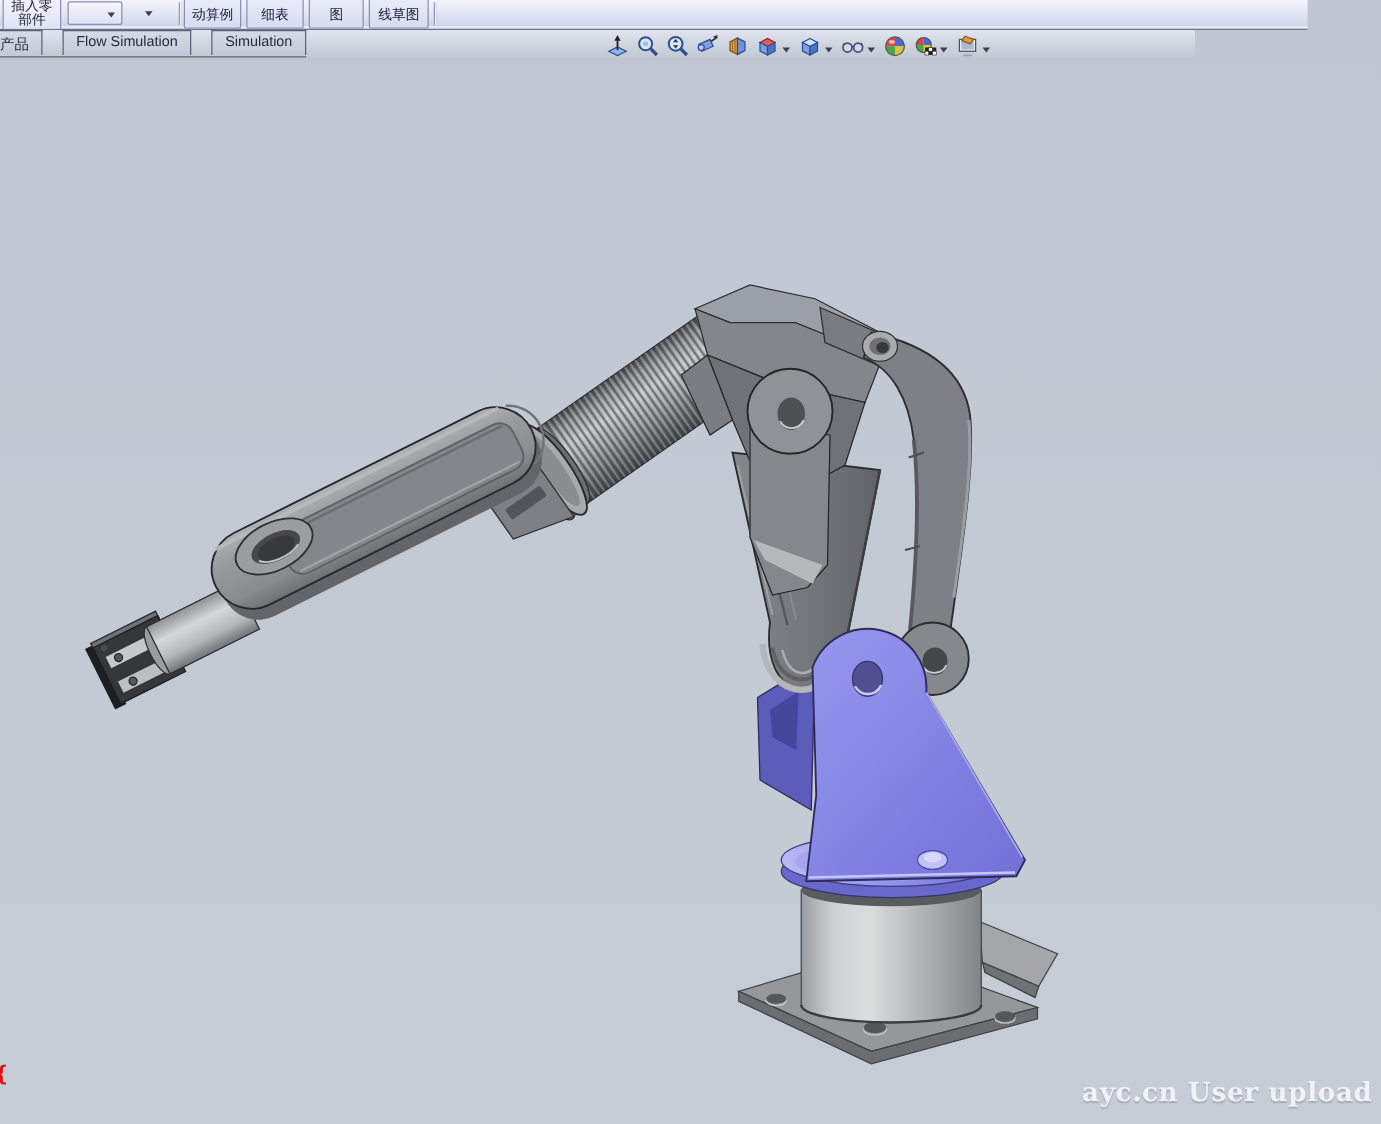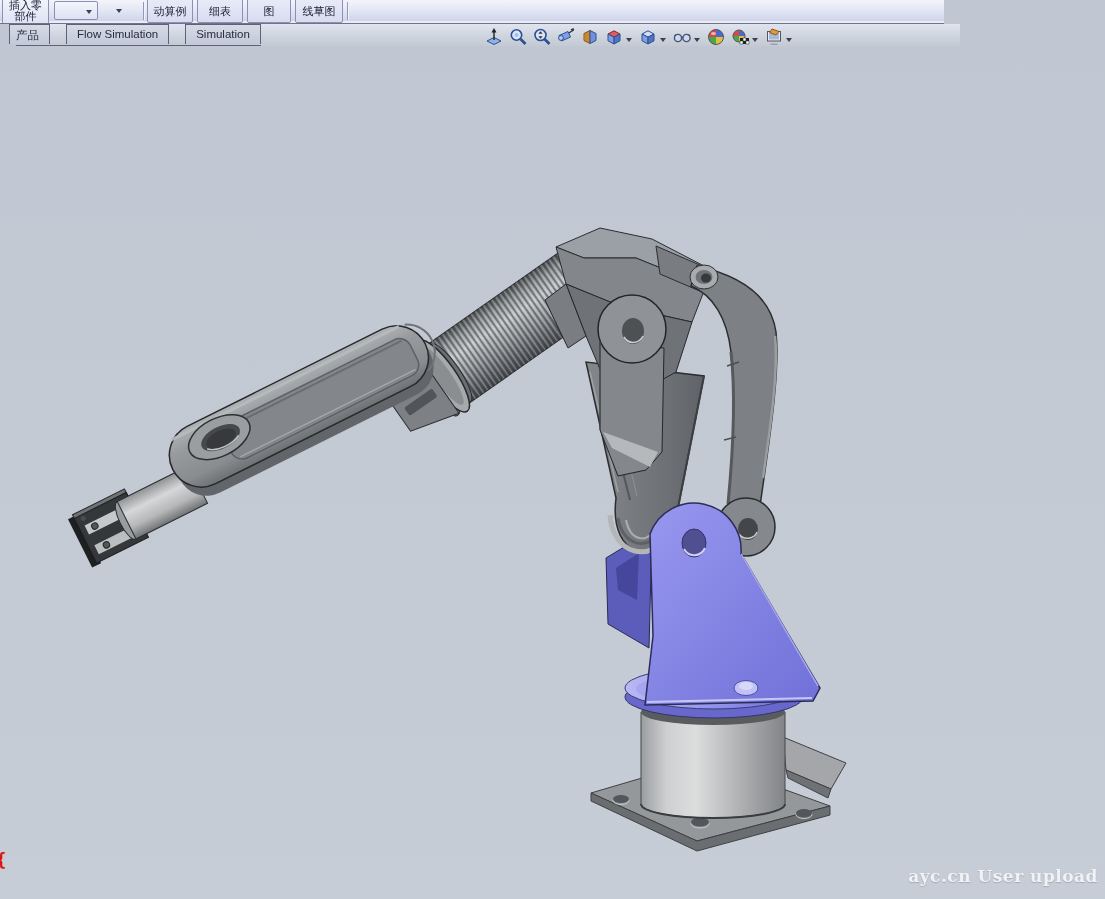--- a/index.html
+++ b/index.html
@@ -3,42 +3,42 @@
 <meta charset="utf-8">
 <style>
   html,body{margin:0;padding:0;}
   body{width:1105px;height:899px;overflow:hidden;font-family:"Liberation Sans",sans-serif;position:relative;background:#c5cbd5;}
   #stage{position:absolute;inset:0;width:1105px;height:899px;overflow:hidden;}
 
   
   .viewport{position:absolute;inset:0;background:linear-gradient(180deg,#c1c7d2 0%,#c4cad4 55%,#c7cdd7 100%);}
   .viewport svg{position:absolute;left:0;top:0;}
   .watermark{position:absolute;right:7px;bottom:13px;font-family:"DejaVu Serif","Liberation Serif",serif;
-    font-weight:bold;font-size:17px;color:#f0f2f5;letter-spacing:.5px;text-shadow:0 1px 1px rgba(120,128,140,.45);}
+    font-weight:bold;font-size:21px;color:#f0f2f5;letter-spacing:.5px;text-shadow:0 1px 1px rgba(120,128,140,.45);}
   .red-artifact{position:absolute;left:-4px;top:850px;color:#dd1212;font-size:17px;font-weight:bold;font-family:"DejaVu Sans Mono",monospace;}
 
   
-  .ribbon{position:absolute;left:0;top:0;width:944px;height:23px;
+  .ribbon{position:absolute;left:0;top:0;width:1046px;height:23px;
     background:linear-gradient(180deg,#f3f4fb 0%,#e3e6f4 45%,#ccd1e8 100%);
     border-bottom:1px solid #6e7388;box-shadow:inset 0 -2px 0 #e9ebf6;overflow:hidden;}
   .rbtn{position:absolute;background:linear-gradient(180deg,#f4f6fc,#dde1f2);border:1px solid #8b90b4;border-radius:2px;
     color:#20223a;font-size:11px;text-align:center;box-sizing:border-box;}
   .rbtn.big{left:2px;top:-4px;width:47px;height:30px;line-height:11px;padding-top:3px;}
   .rbtn.combo{left:54px;top:1px;width:44px;height:19px;}
   .combo .dd{position:absolute;right:5px;top:8px;}
   .plain-dd{position:absolute;left:106px;top:1px;width:28px;height:19px;border:none;background:none;}
   .plain-dd .dd{position:absolute;left:10px;top:8px;}
   .rbtn.txt{top:-9px;height:32px;display:flex;align-items:flex-end;justify-content:center;padding-bottom:3px;
     background:linear-gradient(180deg,#eef0f9,#d8dcf0);}
   .vsep{position:absolute;top:2px;width:1px;height:18px;background:#9298ba;border-right:1px solid #f0f2fa;}
   .dd{width:0;height:0;border-left:3px solid transparent;border-right:3px solid transparent;border-top:4px solid #3c3f55;display:inline-block;}
 
   
-  .tabband{position:absolute;left:16px;top:24px;width:944px;height:22px;
-    background:linear-gradient(180deg,#e0e4ee 0%,#cdd3dd 60%,#c4cad4 100%);}
+  .tabband{position:absolute;left:0;top:24px;width:944px;height:22px;
+    background:linear-gradient(180deg,#e0e4ee 0%,#cdd3dd 60%,#c4cad4 100%);padding-left:12px;}
   .tabs{position:absolute;left:0;top:0;height:21px;display:flex;border-bottom:1px solid #5d6278;}
   .tab{height:20px;box-sizing:border-box;border:1px solid #5d6278;border-bottom:none;background:linear-gradient(180deg,#d6dbe6,#c3c9d8);
     color:#272a40;font-size:11.5px;padding:3px 10px 0 10px;white-space:nowrap;margin-left:16px;}
   .tab.first{margin-left:-7px;padding-left:6px;}
 
   
   .headsup{position:absolute;left:483px;top:26px;height:22px;display:flex;align-items:center;gap:2px;}
   .hbtn{width:22px;height:22px;display:flex;align-items:center;justify-content:center;}
   .hdd{margin:6px 3px 0 -1px;}
 </style>

